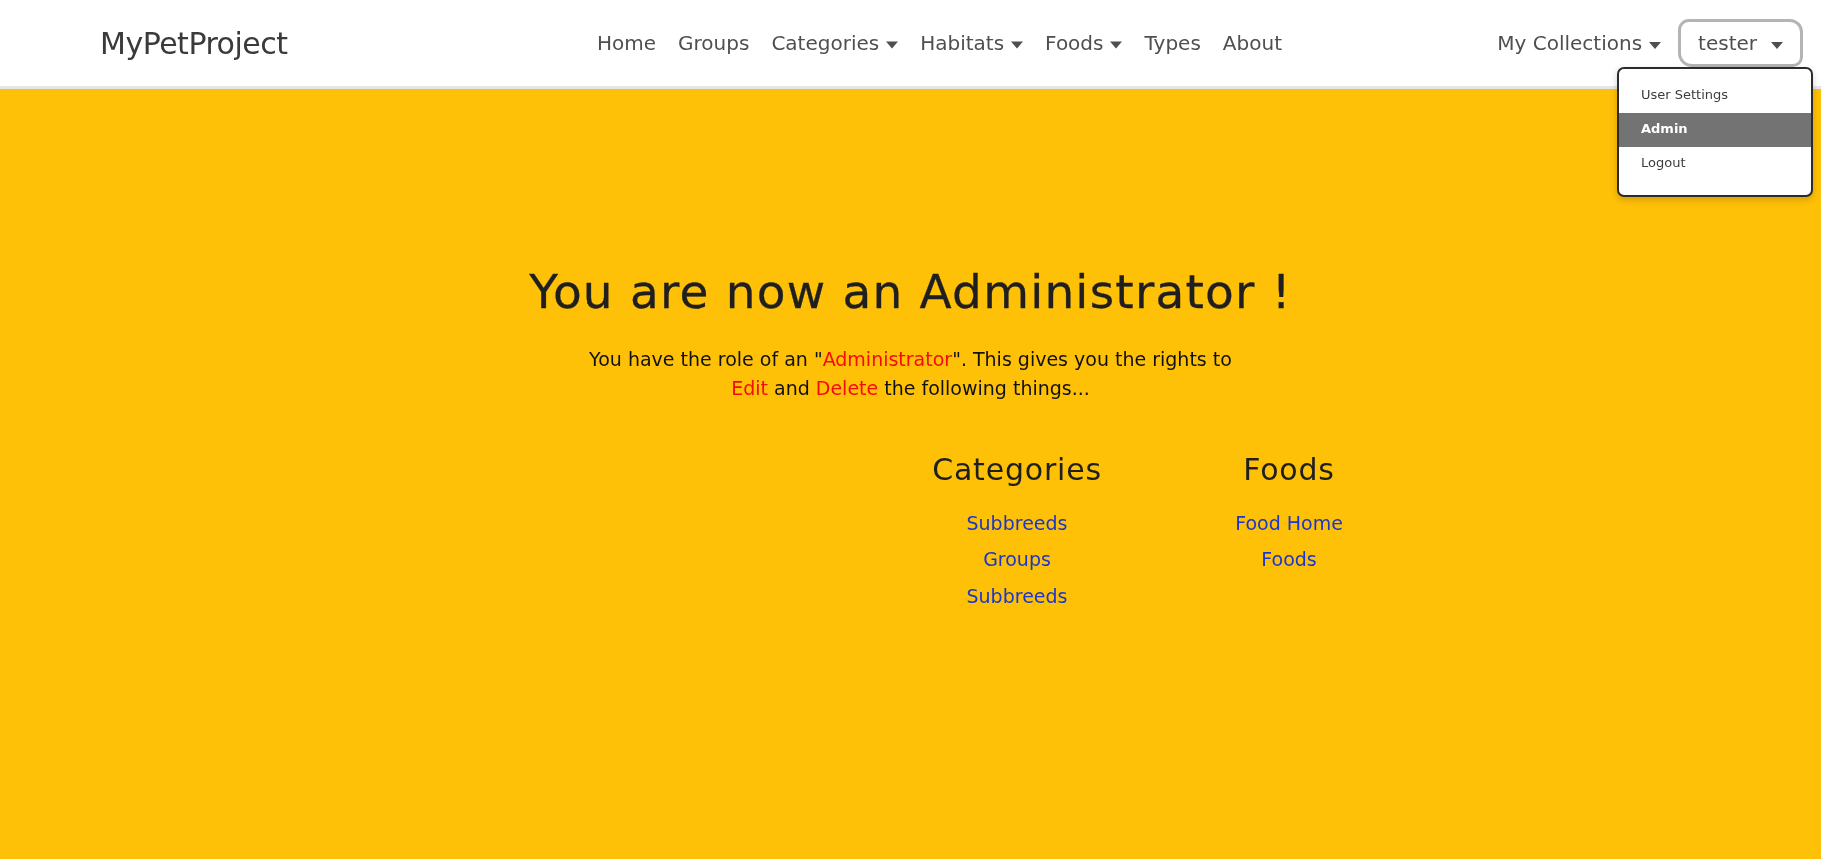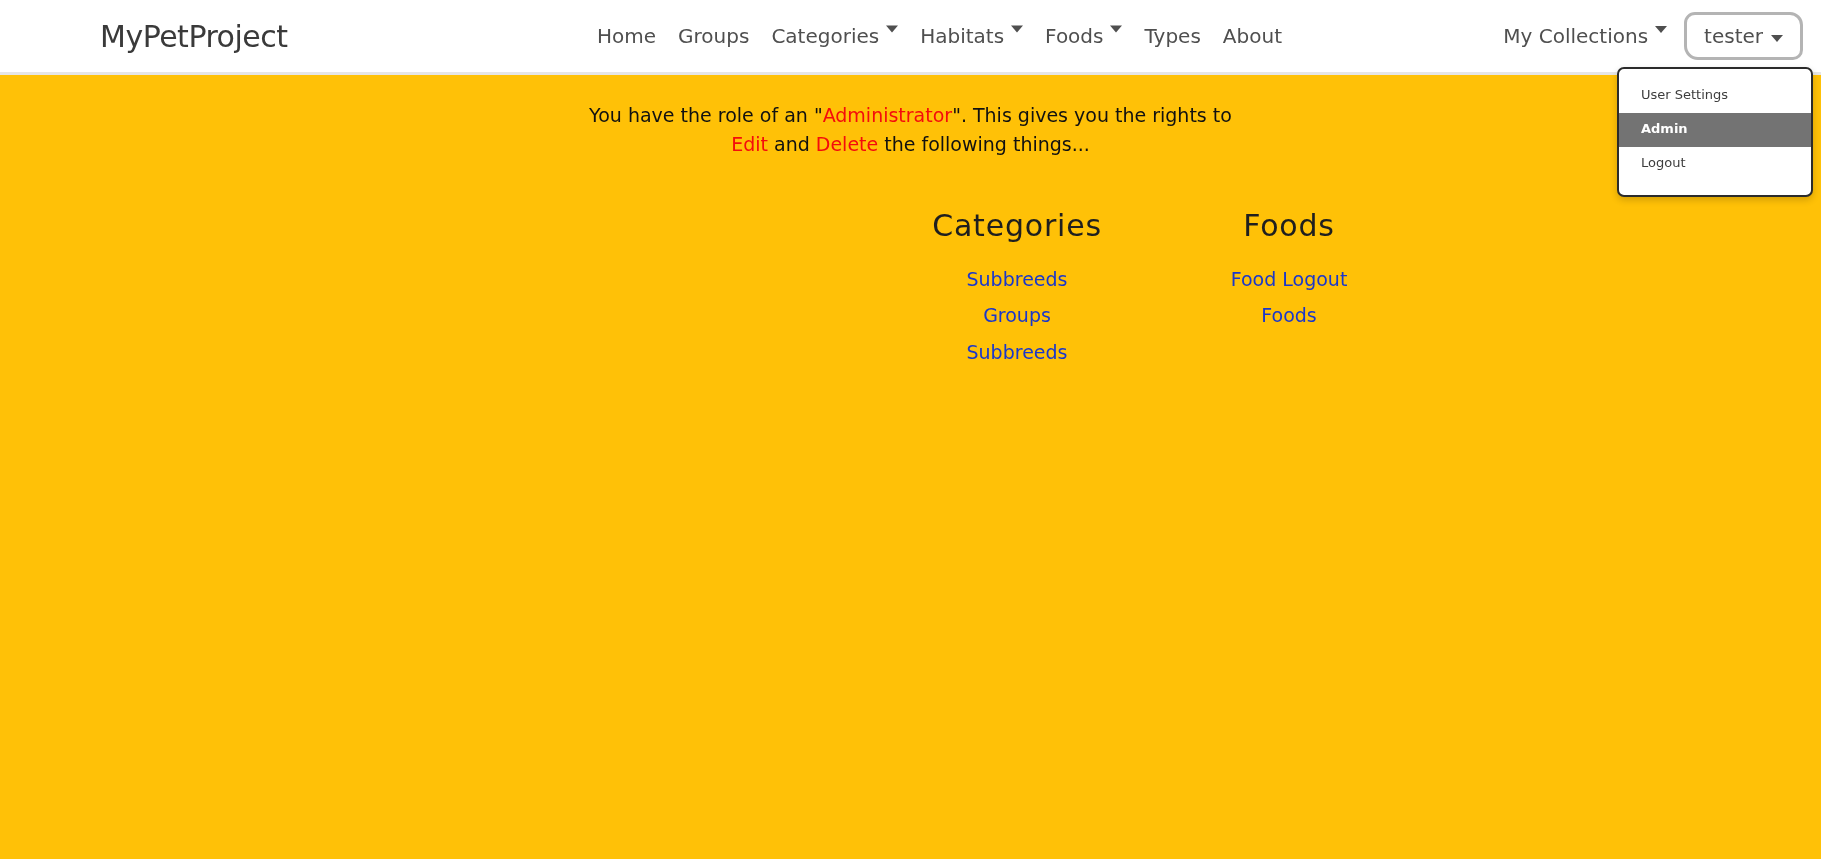--- a/index.html
+++ b/index.html
@@ -13,21 +13,21 @@
 
   body {
     font-family: "DejaVu Sans", sans-serif;
     background: #ffc107;
     position: relative;
   }
 
   
   .navbar {
     position: relative;
-    height: 75px;
+    height: 89px;
     background: #ffffff;
     border-bottom: 3px solid #e6e6e6;
     display: flex;
     align-items: center;
     z-index: 40;
   }
 
   .brand {
     position: absolute;
     left: 100px;
@@ -57,21 +57,21 @@
     right: 18px;
     top: 50%;
     transform: translateY(-50%);
     display: flex;
     align-items: center;
     gap: 0px;
   }
 
   .nav-item {
     display: flex;
-    align-items: flex-start;
+    align-items: center;
     gap: 7px;
     padding: 6px 11px;
     font-size: 20px;
     color: #4f4f4f;
     text-decoration: none;
     white-space: nowrap;
     cursor: pointer;
     line-height: 1.25;
   }
 
@@ -82,21 +82,21 @@
     border-right: 6px solid transparent;
     border-top: 7px solid #4f4f4f;
     position: relative;
     top: 2px;
   }
 
   
   .user-toggle {
     display: flex;
     align-items: center;
-    gap: 8px;
+    gap: 14px;
     padding: 9px 17px;
     margin-left: 6px;
     font-size: 20px;
     color: #4f4f4f;
     background: #ffffff;
     border: 3px solid #b4b4b4;
     border-radius: 11px 13px 10px 14px;
     cursor: pointer;
     white-space: nowrap;
     position: relative;
@@ -243,35 +243,36 @@
   <div class="dropdown-menu">
     <a class="dropdown-item" href="#">User Settings</a>
     <a class="dropdown-item active" href="#">Admin</a>
     <a class="dropdown-item" href="#">Logout</a>
   </div>
 
 </div>
 
 <div class="page">
 
+  <h1 class="page-title">You are now an Administrator !</h1>
 
   <p class="lead">
     <span>You have the role of an "</span><span class="hl">Administrator</span><span>". This gives you the rights to </span><span class="hl">Edit</span><span> and </span><span class="hl">Delete</span><span> the following things...</span>
   </p>
 
   <div class="columns">
 
     <div class="col cat">
       <div class="col-title">Categories</div>
       <a class="col-link" href="#">Subbreeds</a>
       <a class="col-link" href="#">Groups</a>
       <a class="col-link" href="#">Subbreeds</a>
     </div>
 
     <div class="col food">
       <div class="col-title">Foods</div>
-      <a class="col-link" href="#">Food Logout</a>
+      <a class="col-link" href="#">Food Home</a>
       <a class="col-link" href="#">Foods</a>
     </div>
 
   </div>
 
 </div>
 
 </body></html>

